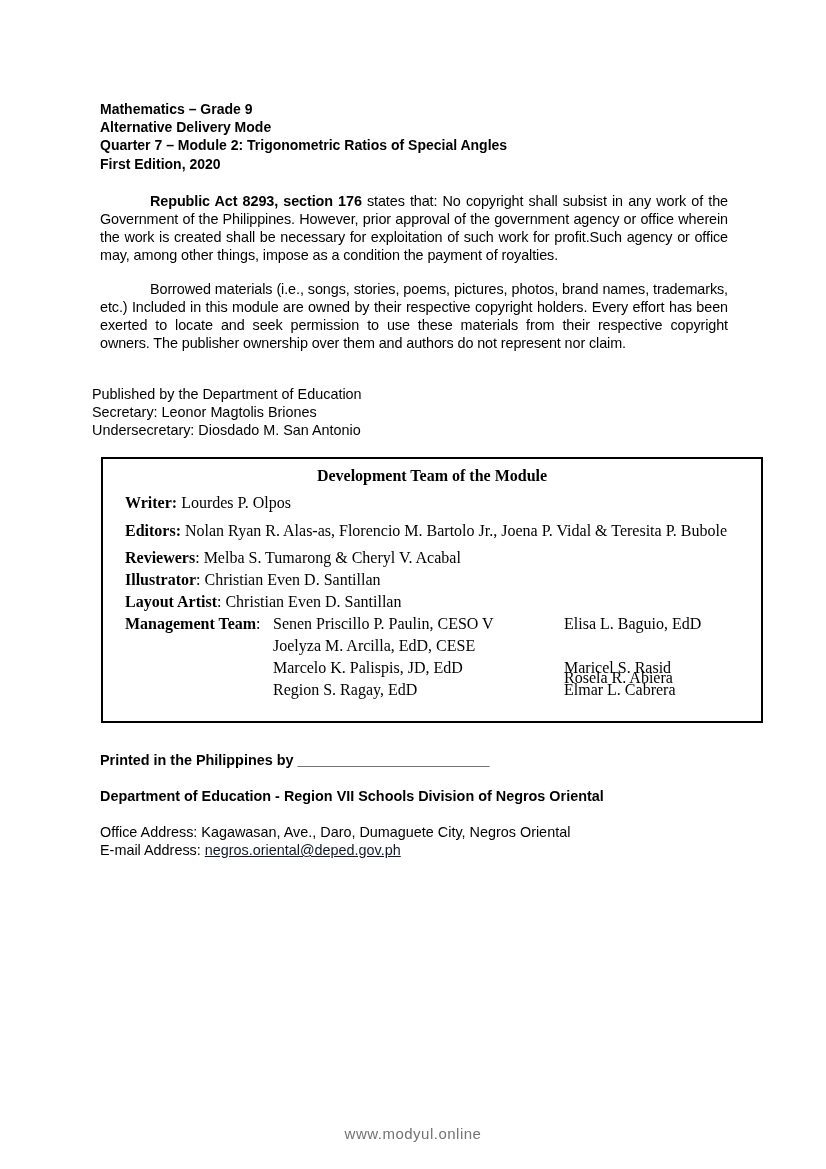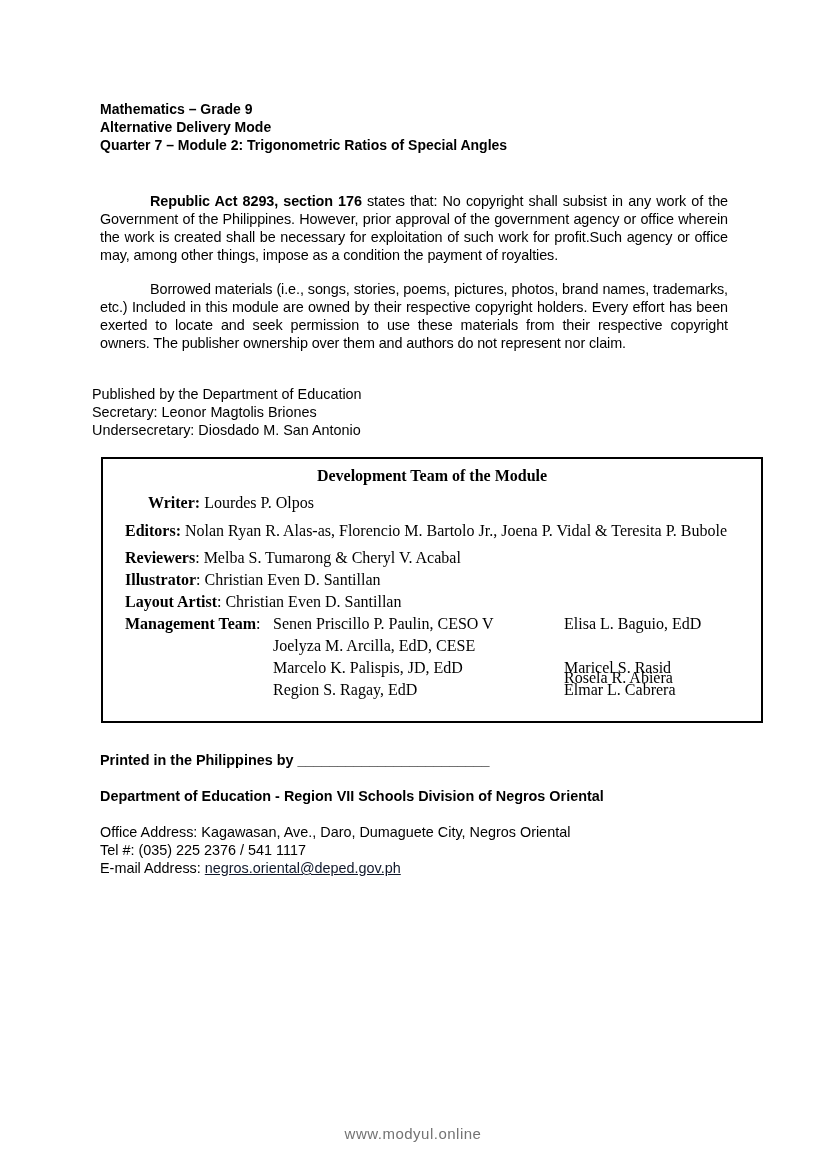--- a/index.html
+++ b/index.html
@@ -34,52 +34,52 @@
 
   .watermark { position: absolute; left: 0; right: 0; top: 1125px; text-align: center; font-size: 15px; color: #737373; letter-spacing: 0.5px; }
 </style>
 </head>
 <body>
 
 <div class="header sans">
   <div>Mathematics – Grade 9</div>
   <div>Alternative Delivery Mode</div>
   <div>Quarter 7 – Module 2: Trigonometric Ratios of Special Angles</div>
+  <div class="edition">First Edition, 2020</div>
 </div>
 
 <div class="para para1 sans"><span class="indent"></span><b>Republic Act 8293, section 176</b><span> states that: No copyright shall subsist in any work of the Government of the Philippines. However, prior approval of the government agency or office wherein the work is created shall be necessary for exploitation of such work for profit.Such agency or office may, among other things, impose as a condition the payment of royalties.</span></div>
 
 <div class="para para2 sans"><span class="indent"></span><span>Borrowed materials (i.e., songs, stories, poems, pictures, photos, brand names, trademarks, etc.) Included in this module are owned by their respective copyright holders. Every effort has been exerted to locate and seek permission to use these materials from their respective copyright owners. The publisher ownership over them and authors do not represent nor claim.</span></div>
 
 <div class="pub sans">
   <div>Published by the Department of Education</div>
   <div>Secretary: Leonor Magtolis Briones</div>
   <div>Undersecretary: Diosdado M. San Antonio</div>
 </div>
 
 <div class="team-box serif">
   <div class="team-title">Development Team of the Module</div>
-  <div class="team-row" style="top:35px;margin-left:23px;"><b>Writer:</b><span> Lourdes P. Olpos</span></div>
+  <div class="team-row" style="top:35px;"><b>Writer:</b><span> Lourdes P. Olpos</span></div>
   <div class="team-row" style="top:63px;"><b>Editors:</b><span> Nolan Ryan R. Alas-as, Florencio M. Bartolo Jr., Joena P. Vidal &amp; Teresita P. Bubole</span></div>
   <div class="team-row" style="top:90px;"><b>Reviewers</b><span>: Melba S. Tumarong &amp; Cheryl V. Acabal</span></div>
   <div class="team-row" style="top:112px;"><b>Illustrator</b><span>: Christian Even D. Santillan</span></div>
   <div class="team-row" style="top:134px;"><b>Layout Artist</b><span>: Christian Even D. Santillan</span></div>
   <div class="team-row" style="top:156px;"><b>Management Team</b><span>:</span></div>
   <div class="mgmt-col1" style="top:156px;">Senen Priscillo P. Paulin, CESO V</div>
   <div class="mgmt-col1" style="top:178px;">Joelyza M. Arcilla, EdD, CESE</div>
   <div class="mgmt-col1" style="top:200px;">Marcelo K. Palispis, JD, EdD</div>
   <div class="mgmt-col1" style="top:222px;">Region S. Ragay, EdD</div>
   <div class="mgmt-col2" style="top:156px;">Elisa L. Baguio, EdD</div>
   <div class="mgmt-col2" style="top:178px;margin-top:32px;">Rosela R. Abiera</div>
   <div class="mgmt-col2" style="top:200px;">Maricel S. Rasid</div>
   <div class="mgmt-col2" style="top:222px;">Elmar L. Cabrera</div>
 </div>
 
 <div class="printed sans">Printed in the Philippines by ________________________</div>
 <div class="deped sans">Department of Education - Region VII Schools Division of Negros Oriental</div>
 
 <div class="contact sans">
   <div>Office Address: Kagawasan, Ave., Daro, Dumaguete City, Negros Oriental</div>
-  <div>Tel #:  (035) 225 2376 / 541 1117</div>
   <div><span>E-mail Address: </span><a class="email-link">negros.oriental@deped.gov.ph</a></div>
 </div>
 
 <div class="watermark sans">www.modyul.online</div>
 
 </body></html>

